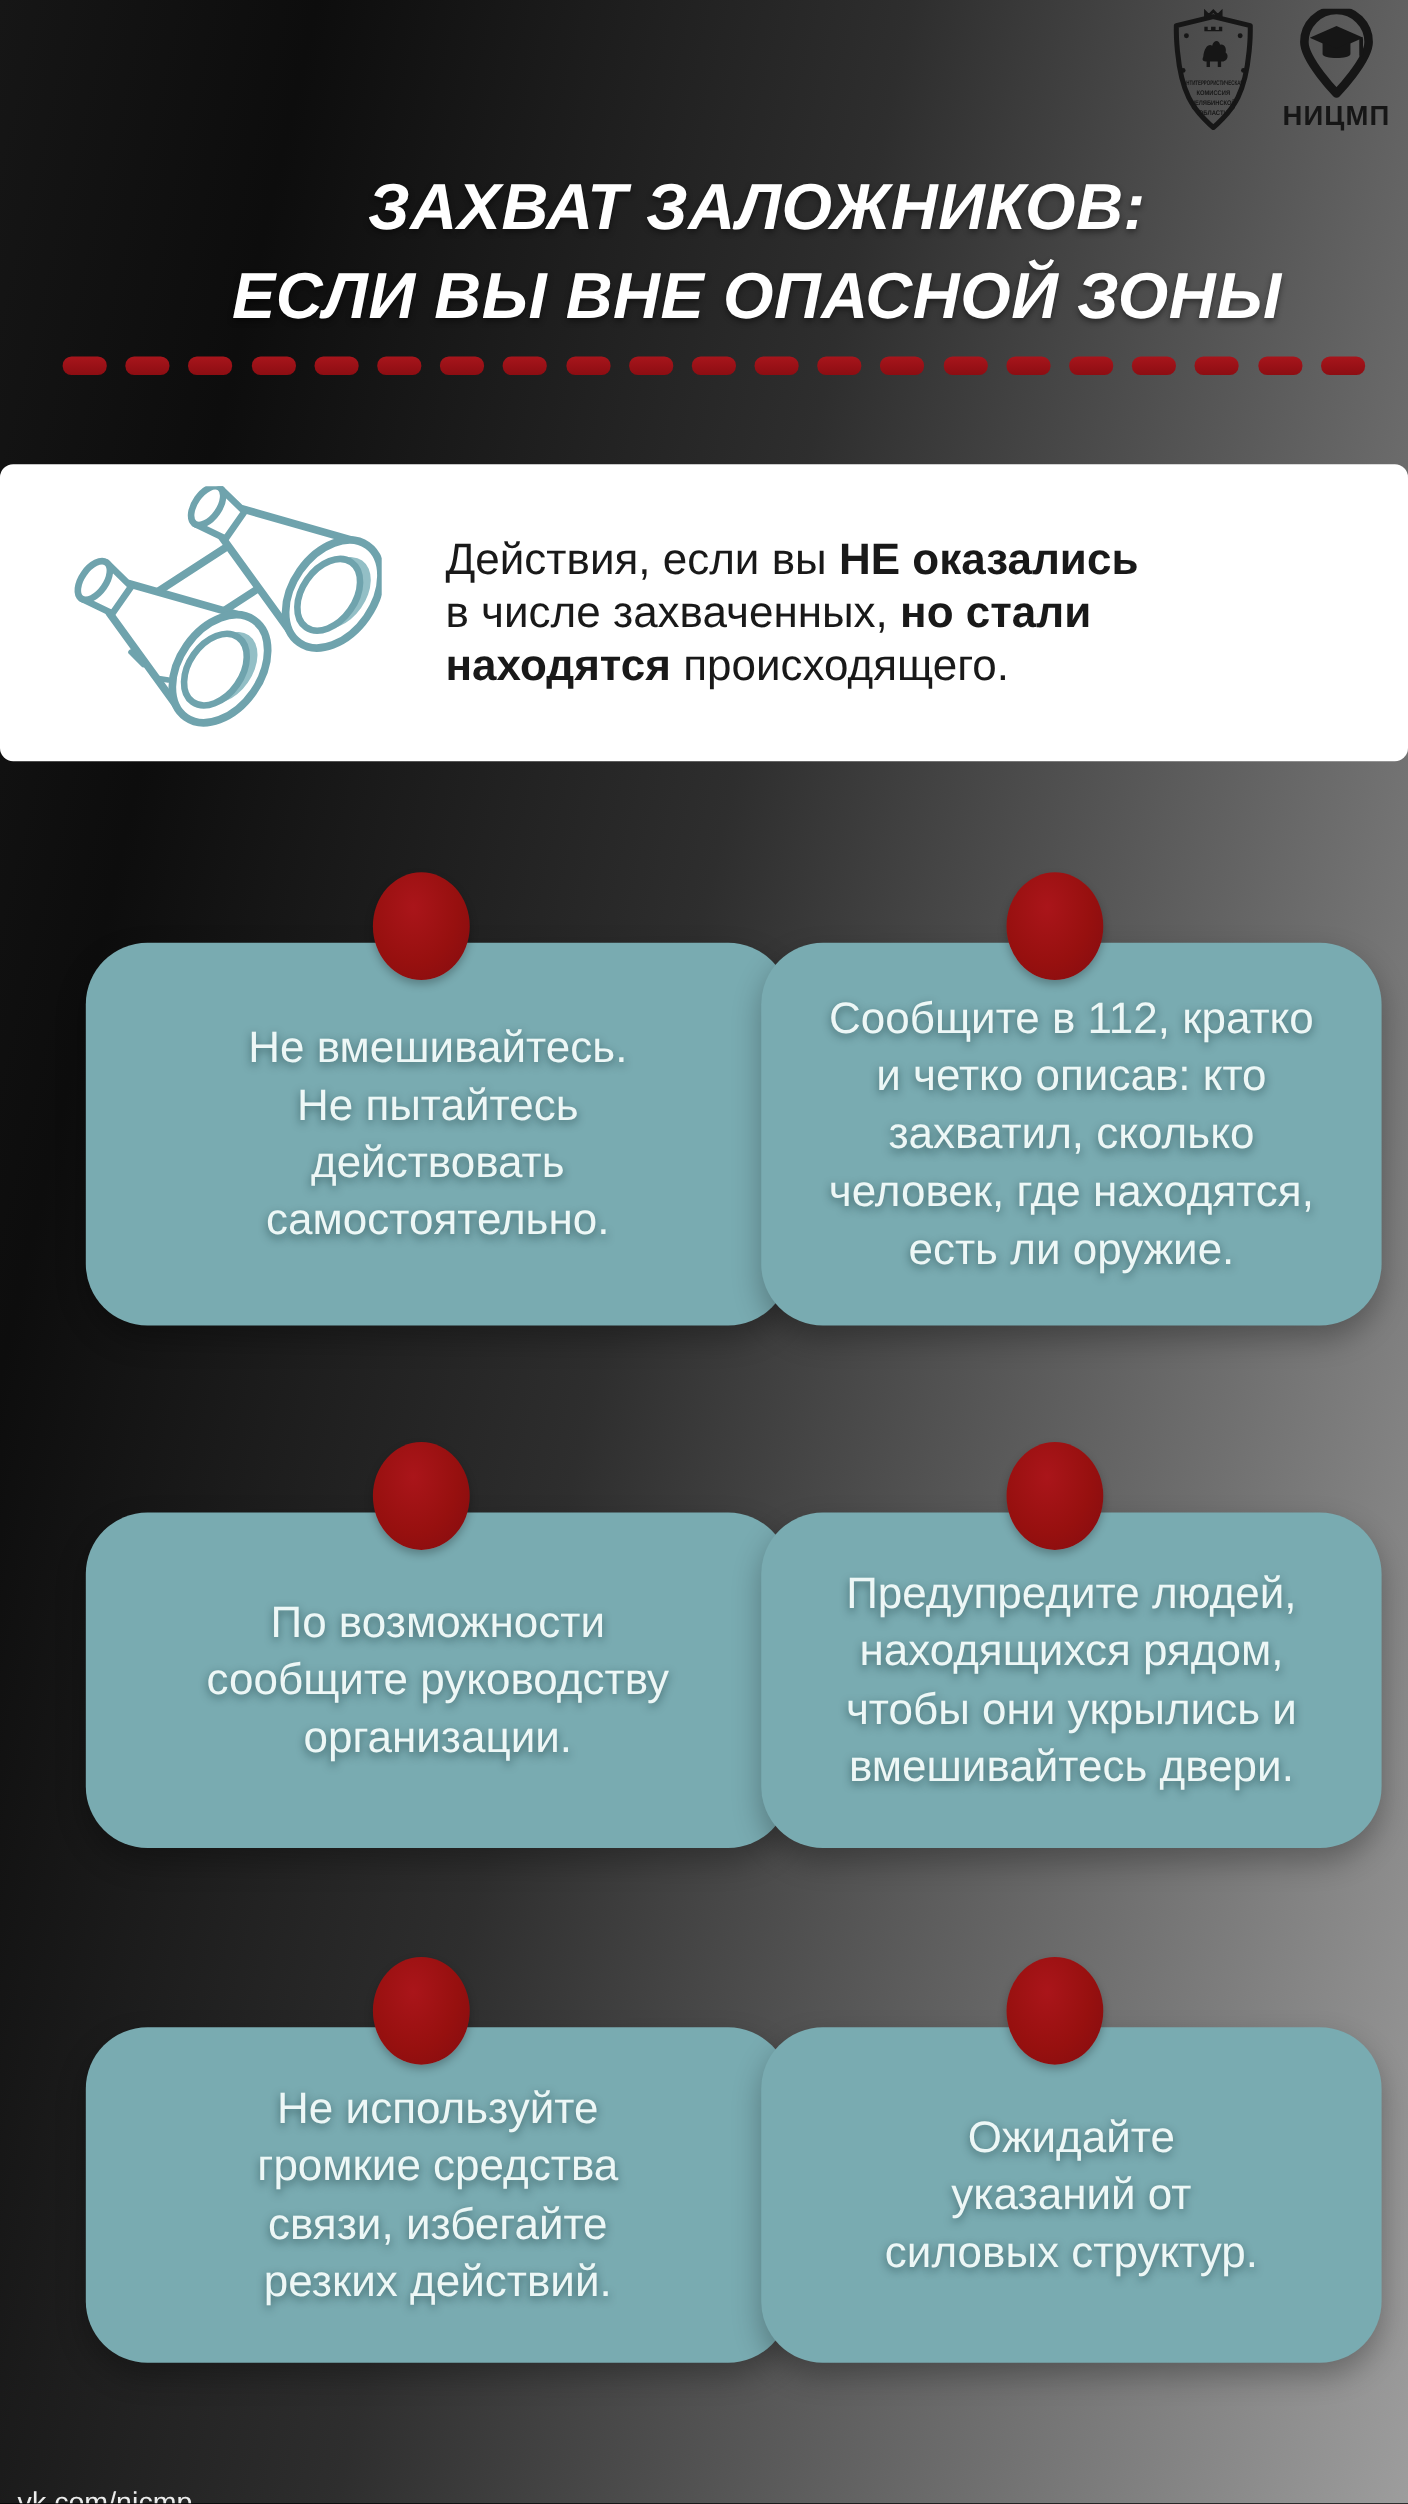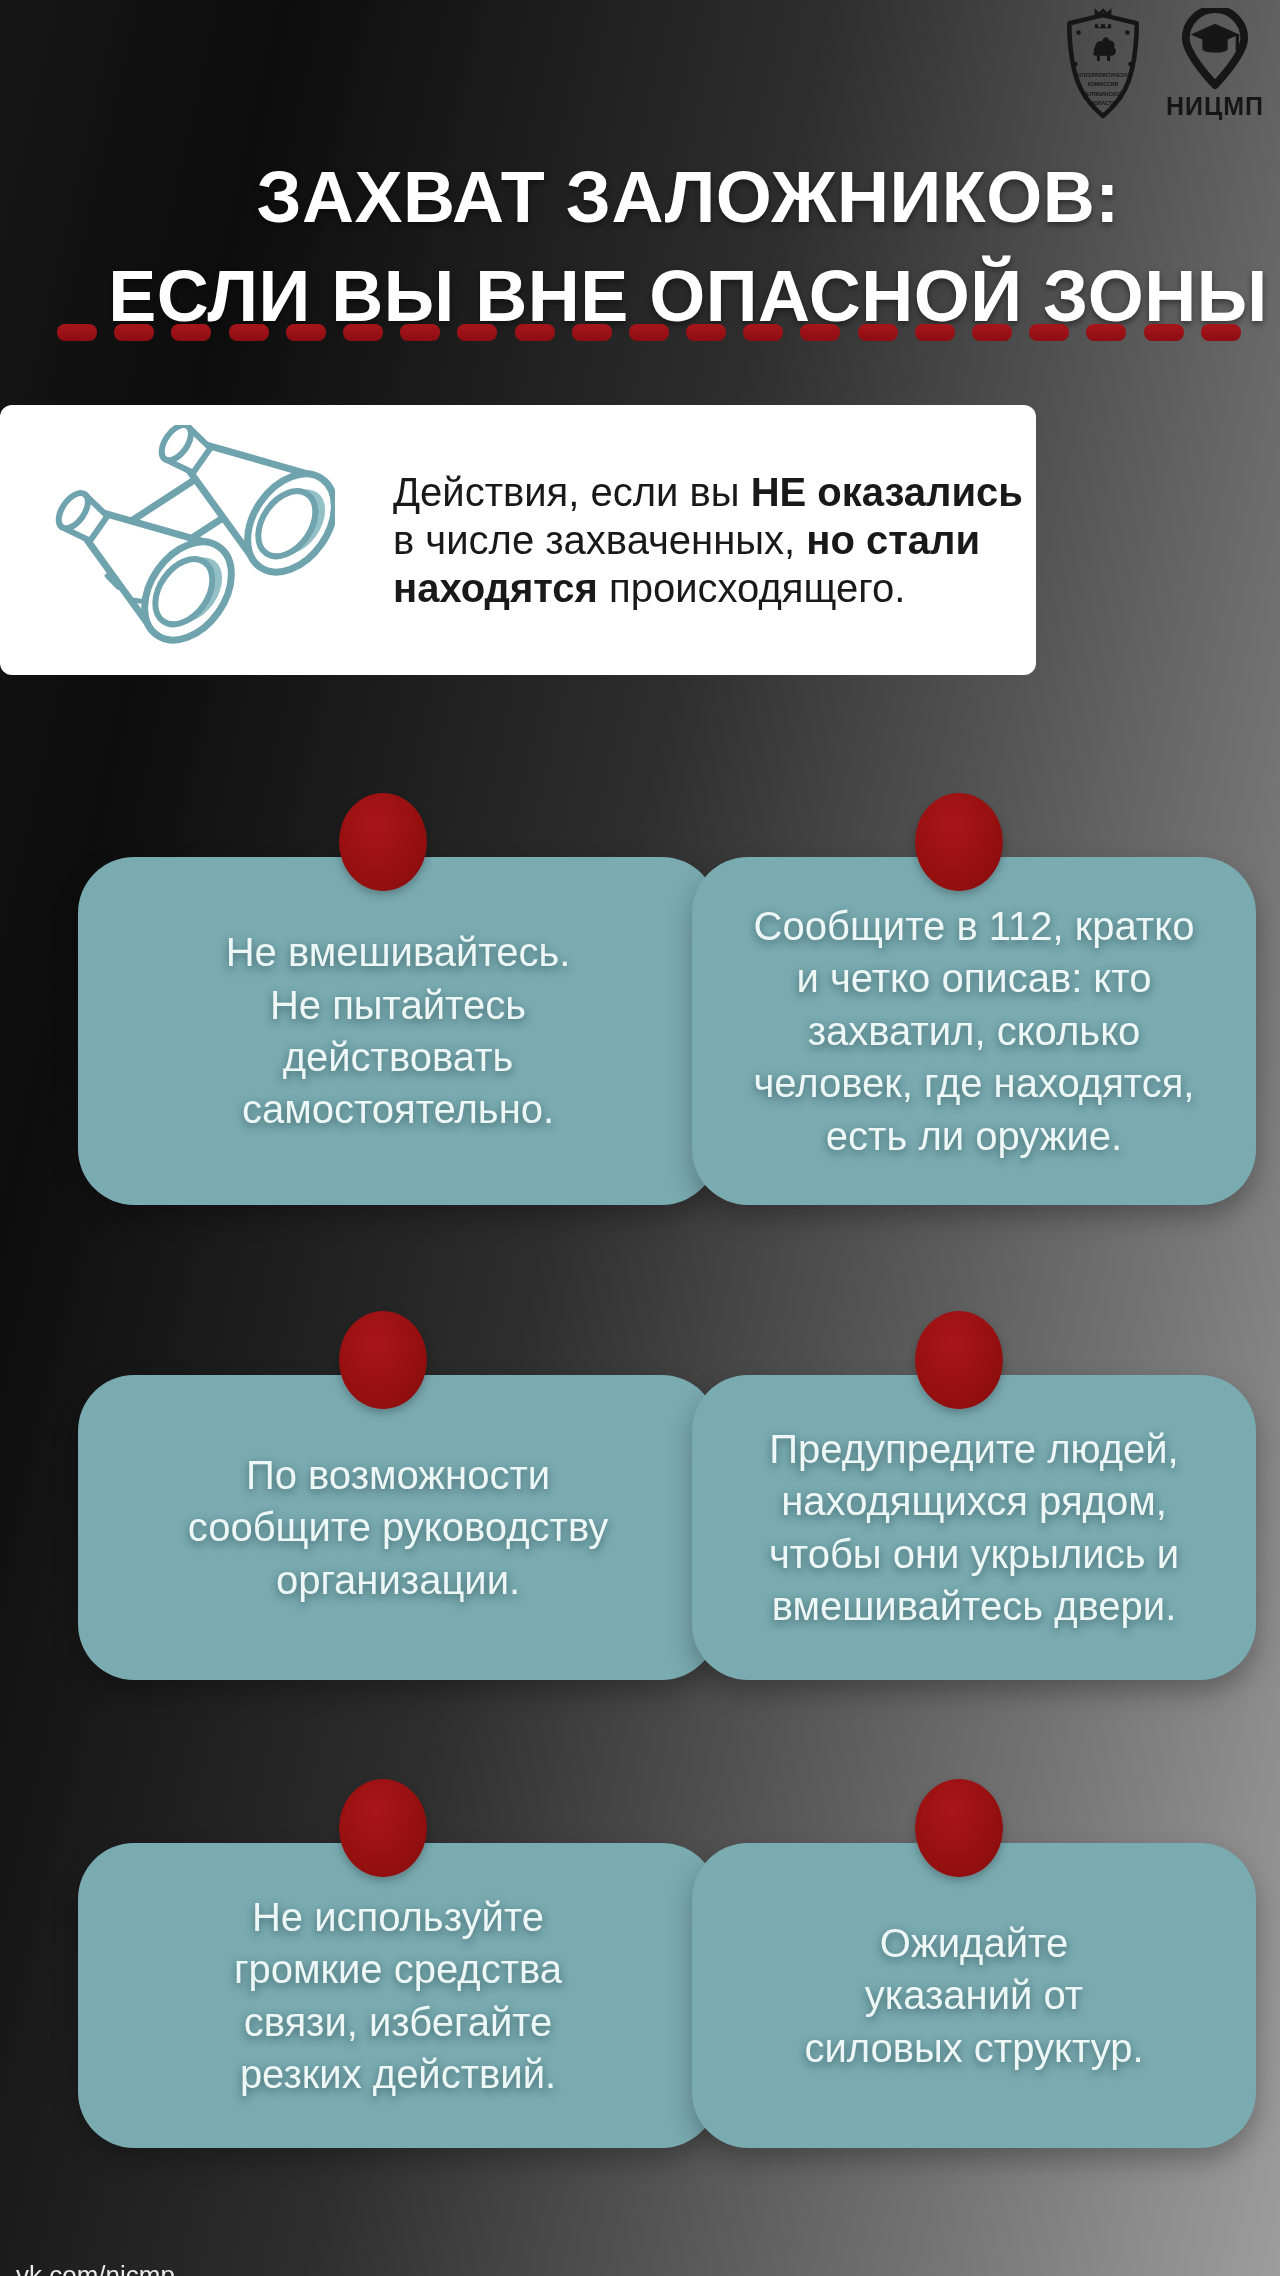--- a/index.html
+++ b/index.html
@@ -9,29 +9,29 @@
     background:linear-gradient(103deg,#161616 0%,#0d0d0d 16%,#2e2e2e 46%,#6f6f6f 78%,#9d9d9d 100%);
   }
   
   .logos{position:absolute;top:8px;right:12px;display:flex;align-items:flex-start;gap:18px;}
   .shield-logo{width:82px;height:114px;display:block;}
   .pin-block{width:106px;text-align:center;}
   .pin-logo{width:74px;height:82px;display:block;margin:0 auto;}
   .pin-label{margin-top:4px;font-size:25px;font-weight:700;letter-spacing:1px;color:#161616;line-height:1;}
   .title{
     position:absolute;top:148px;left:96px;right:0;margin:0;text-align:center;
-    font-size:72px;font-weight:700;color:#ffffff;line-height:1.38;letter-spacing:.5px;
-    white-space:pre-line;text-shadow:0 3px 6px rgba(0,0,0,.45);
+    font-size:59px;font-weight:700;color:#ffffff;line-height:1.38;letter-spacing:.5px;
+    white-space:pre-line;text-shadow:0 3px 6px rgba(0,0,0,.45);font-style:italic;
   }
   .dash-row{position:absolute;top:324px;left:57px;right:39px;height:17px;display:flex;justify-content:space-between;}
   .dash{width:40px;height:17px;border-radius:8px;background:linear-gradient(#a8151c,#8c0d12);}
   
   .band{
-    position:absolute;top:405px;left:0;width:1036px;height:270px;background:#ffffff;border-radius:12px;
-    display:flex;align-items:center;padding-left:43px;box-sizing:border-box;
+    position:absolute;top:422px;left:0;width:1280px;height:270px;background:#ffffff;border-radius:12px;
+    display:flex;align-items:center;padding-left:55px;box-sizing:border-box;
   }
   .binoculars{width:292px;height:230px;flex:none;}
   .band-text{margin-left:58px;font-size:40px;line-height:1.2;color:#191919;}
   .band-text b{font-weight:700;}
   
   .card{
     position:absolute;background:#79abb1;border-radius:56px;
     display:flex;align-items:center;justify-content:center;
     box-shadow:0 12px 26px rgba(0,0,0,.28);
   }

